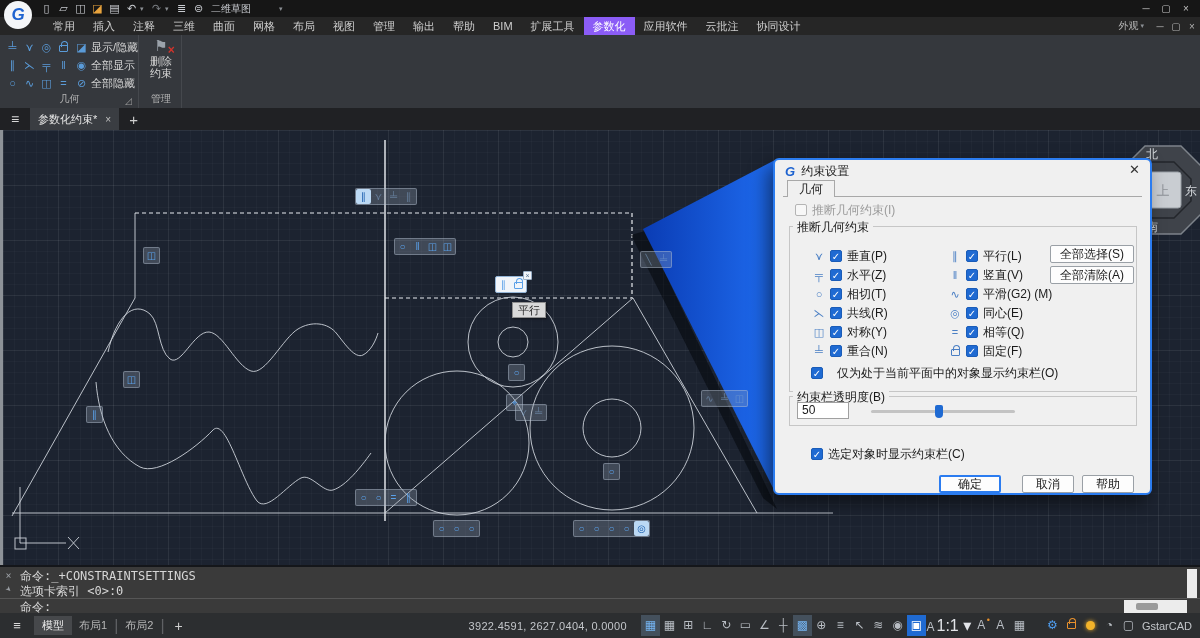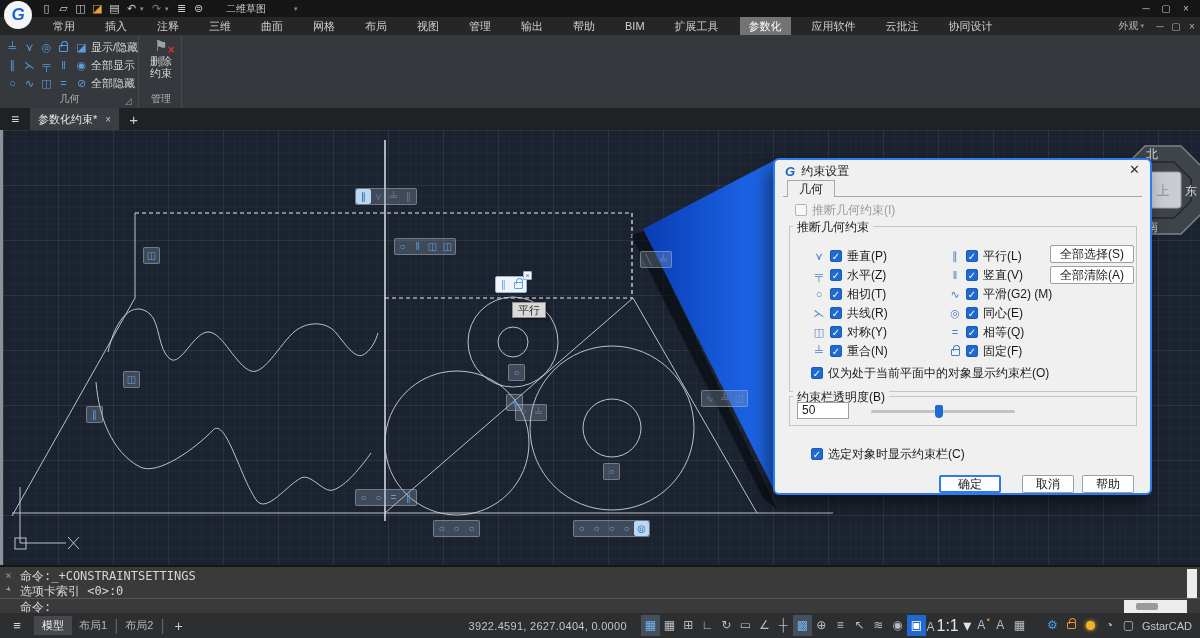--- a/index.html
+++ b/index.html
@@ -8,31 +8,31 @@
 
   
   .titlebar { position:absolute; left:0; top:0; width:1200px; height:17px; background:#161616; display:flex; align-items:center; }
   .applogo { position:absolute; left:4px; top:1px; width:28px; height:28px; border-radius:50%; background:#f4f6f8; z-index:30;
              color:#1e63d0; font-weight:bold; font-size:17px; text-align:center; line-height:28px; font-style:italic;}
   .qat { display:flex; align-items:center; margin-left:38px; }
   .qat span.qi { color:#c9ccd1; font-size:11px; width:17px; text-align:center; cursor:default; }
   .qat span.qi.orange { color:#e8a33d; }
   .qat span.qi.dim { color:#787c81; }
   .qat .caret { color:#8b8f94; font-size:7px; width:8px; }
-  .ws-box { color:#c9ccd1; font-size:10px; margin-left:19px; }
+  .ws-box { color:#c9ccd1; font-size:10px; margin-left:4px; }
   .ws-caret { color:#8b8f94; font-size:7px; margin-left:28px; }
   .win-title { position:absolute; left:0; right:0; text-align:center; color:#d8d8d8; font-size:10.5px; pointer-events:none; }
   .winctl { position:absolute; right:4px; top:0; display:flex; }
   .winctl span { color:#c0c0c0; font-size:10px; width:20px; text-align:center; line-height:17px; }
 
   
   .menubar { position:absolute; left:0; top:17px; width:1200px; height:18px; background:#262626; display:flex; align-items:center; }
-  .mtabs { display:flex; margin-left:44px; height:18px;gap:12px; }
+  .mtabs { display:flex; margin-left:44px; height:18px; }
   .mtab { color:#cfcfcf; font-size:11px; padding:0 9px; line-height:18px; cursor:default; white-space:nowrap; }
-  .mtab.active { background:#737373; color:#ffffff; }
+  .mtab.active { background:#8b5cf6; color:#ffffff; }
   .menu-right { margin-left:auto; display:flex; align-items:center; color:#b9b9b9; font-size:10px; }
   .menu-right .mr-caret { font-size:7px; margin:0 8px 0 2px; color:#8b8f94;}
   .menu-right span.wc { width:16px; text-align:center; color:#b0b0b0;}
 
   
   .ribbon { position:absolute; left:0; top:35px; width:1200px; height:73px; background:#35383d; }
   .rpanel1 { position:absolute; left:0; top:0; width:139px; height:73px; border-right:1px solid #45484d; }
   .rgrid { position:absolute; left:4px; top:3px; width:70px; display:flex; flex-wrap:wrap; }
   .rgrid .gi { width:17px; height:18px; text-align:center; line-height:18px; font-size:11px; color:#5a9bd8; }
   .rbtns { position:absolute; left:74px; top:3px; }
@@ -448,21 +448,21 @@
         </div>
         <div class="crow" style="left: 172px; top: 183px;">
           <span class="cicon"><span class="ilock"></span></span>
           <span class="ck"></span>
           <span class="clabel">固定(F)</span>
         </div>
       </div>
     <div class="dbtn" style="left:275px; top:85px; width:84px;">全部选择(S)</div>
     <div class="dbtn" style="left:275px; top:106px; width:84px;">全部清除(A)</div>
 
-    <div class="crow" style="left:36px; top:205px;">
+    <div class="crow" style="left:36px; top:205px;gap:9px;">
       <span class="ck"></span>
       <span class="clabel">仅为处于当前平面中的对象显示约束栏(O)</span>
     </div>
 
     <div class="gbox" style="left:14px; top:236px; width:348px; height:30px;"></div>
     <div class="glabel" style="left:18px; top:229px;">约束栏透明度(B)</div>
     <div class="numin" style="left:22px; top:242px; width:52px;">50</div>
     <div class="slider-track" style="left:96px; top:250px; width:144px;"></div>
     <div class="slider-thumb" style="left:160px; top:245px;"></div>
 

